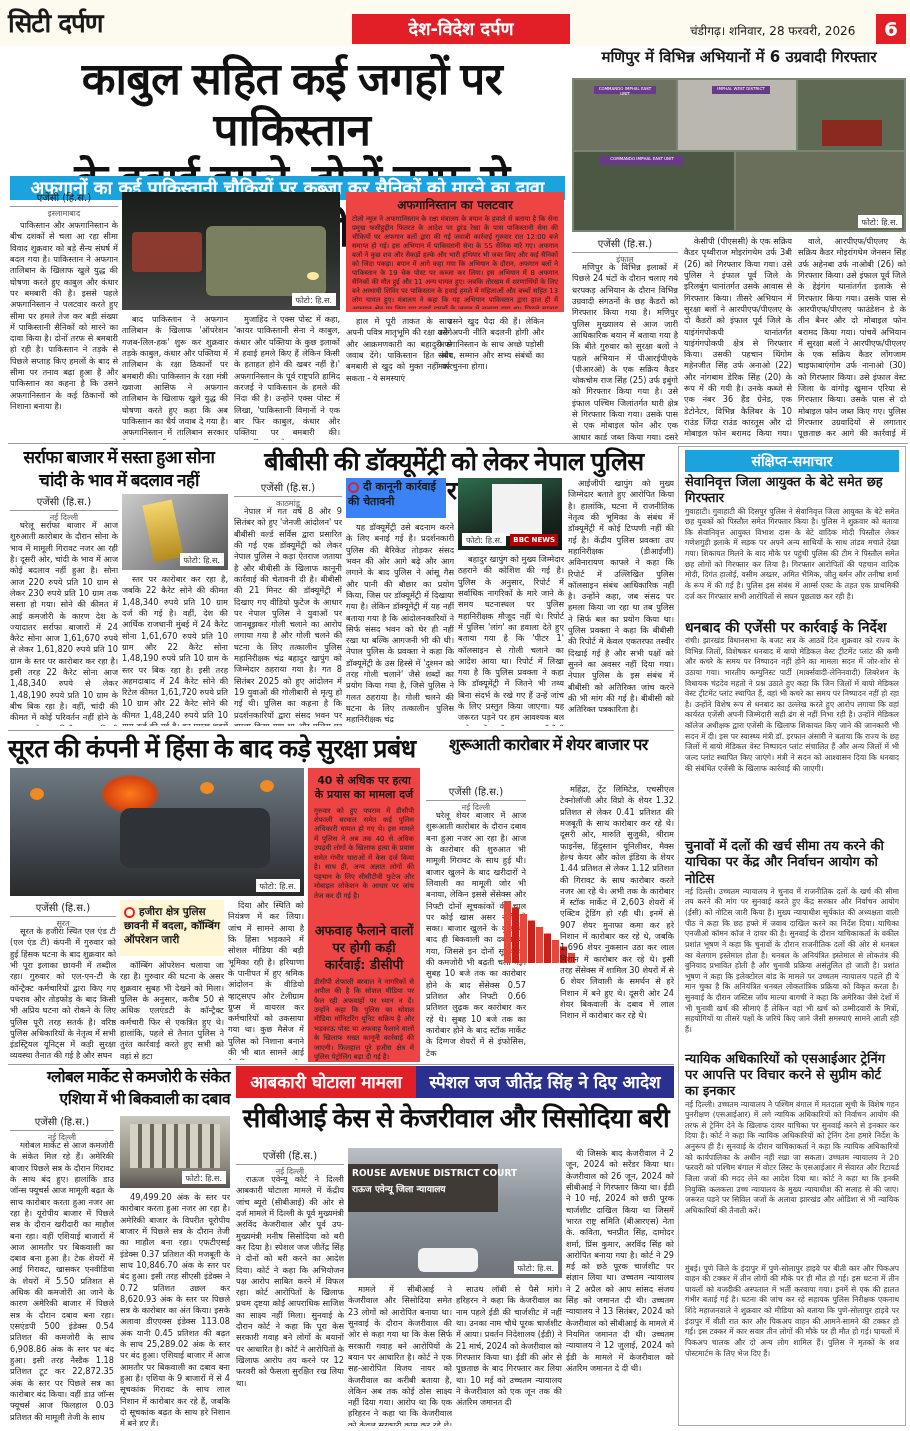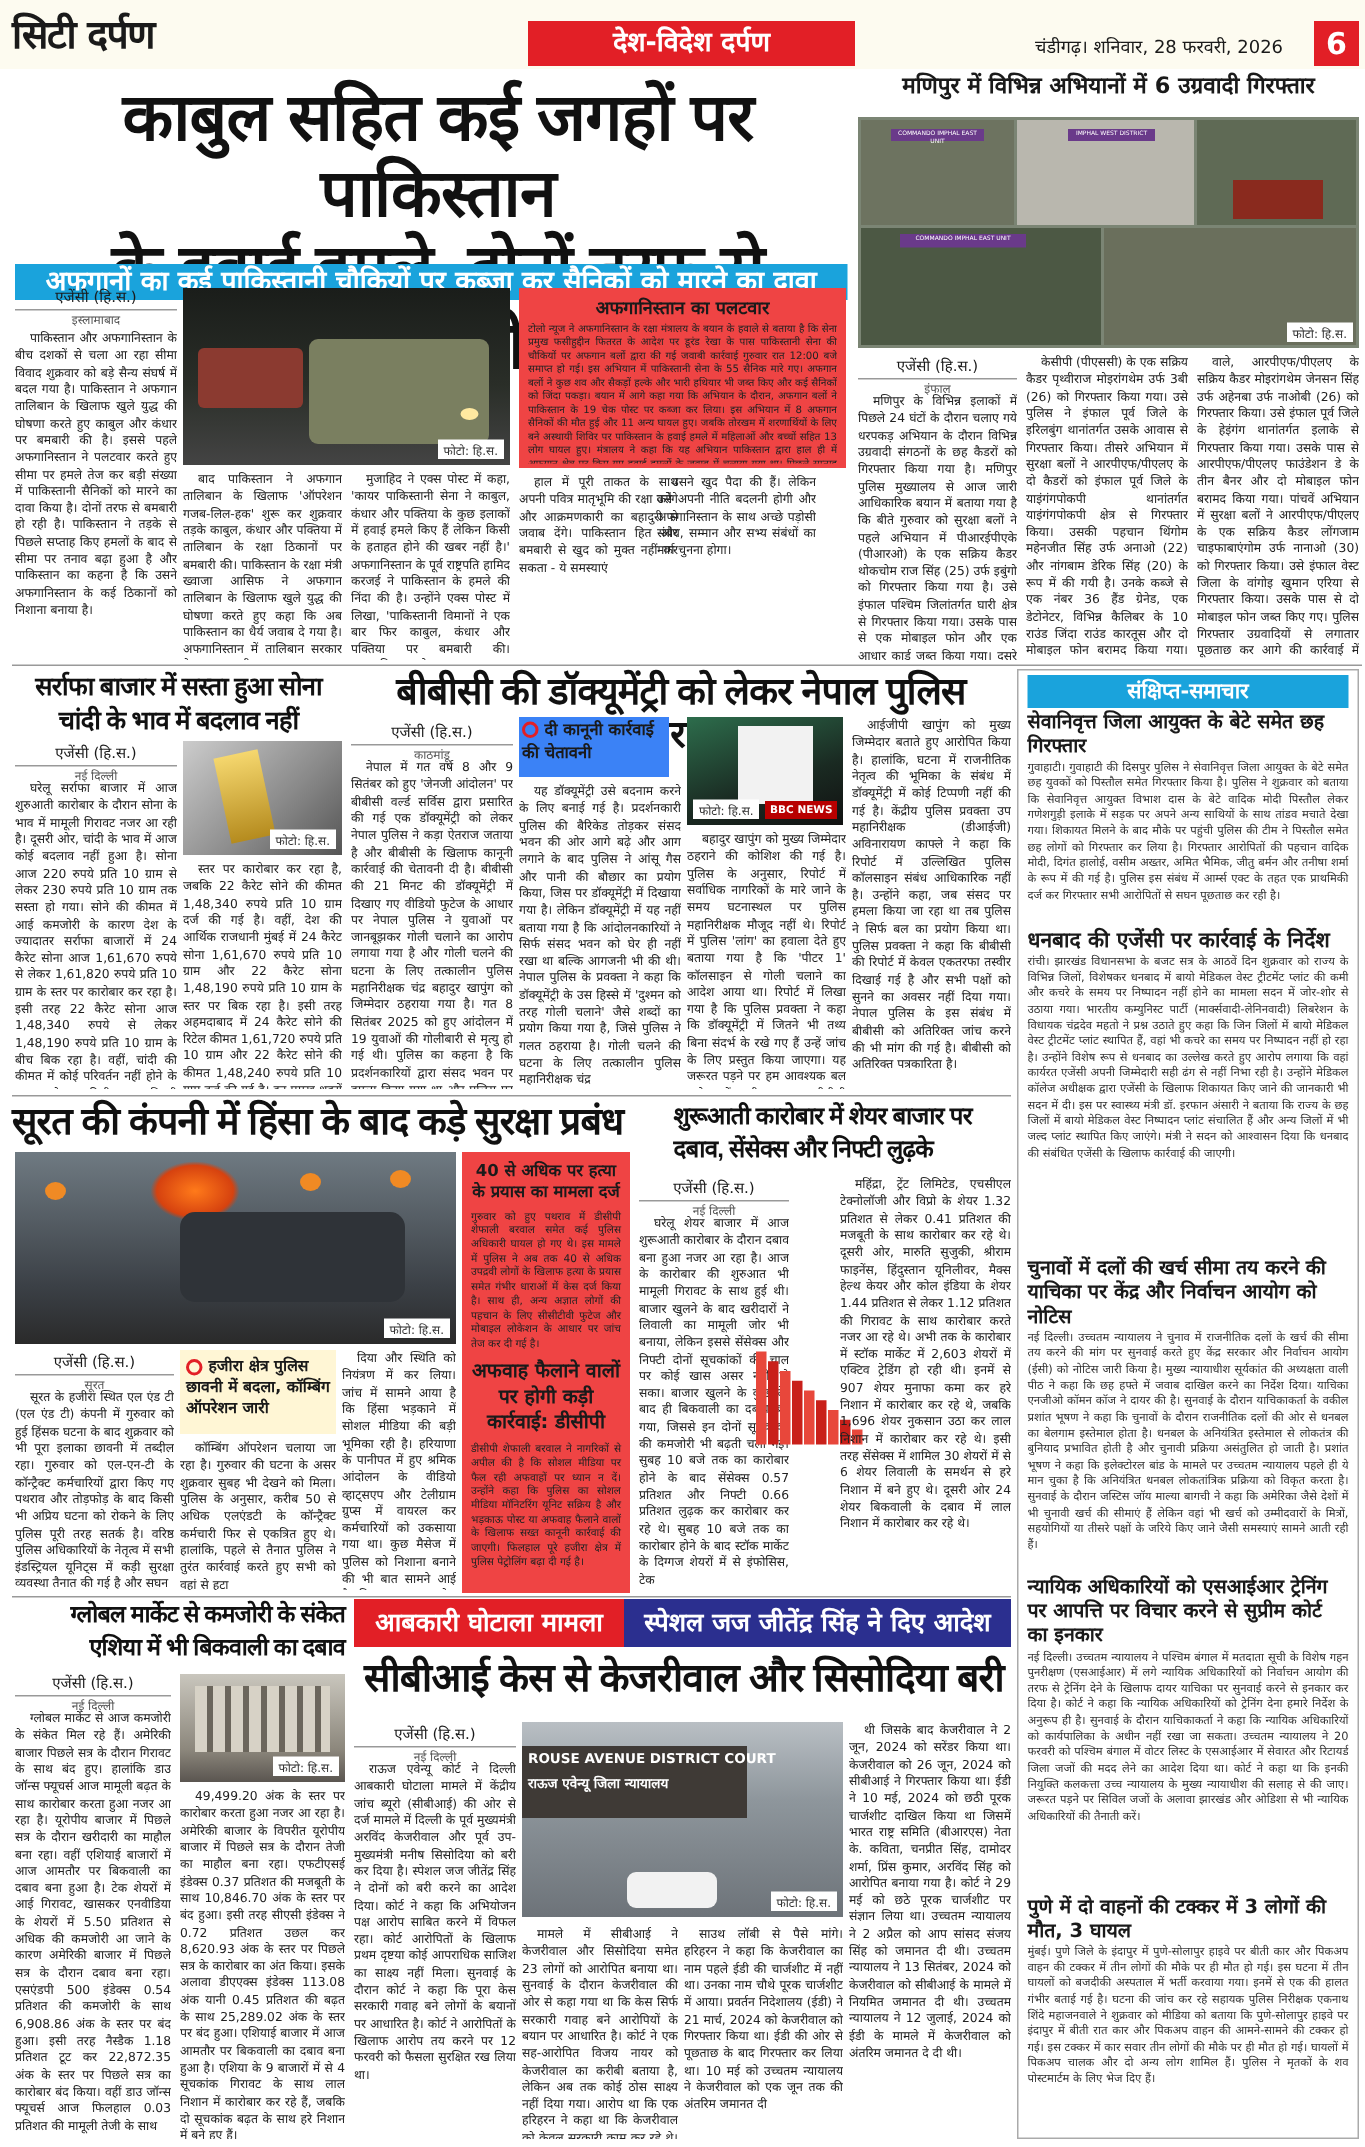--- a/index.html
+++ b/index.html
@@ -161,21 +161,20 @@
   </div>
   <div>
     <div class="brief-head">चुनावों में दलों की खर्च सीमा तय करने की याचिका पर केंद्र और निर्वाचन आयोग को नोटिस</div>
     <div class="brief-text" style="height:164px;overflow:hidden">नई दिल्ली। उच्चतम न्यायालय ने चुनाव में राजनीतिक दलों के खर्च की सीमा तय करने की मांग पर सुनवाई करते हुए केंद्र सरकार और निर्वाचन आयोग (ईसी) को नोटिस जारी किया है। मुख्य न्यायाधीश सूर्यकांत की अध्यक्षता वाली पीठ ने कहा कि छह हफ्ते में जवाब दाखिल करने का निर्देश दिया। याचिका एनजीओ कॉमन कॉज ने दायर की है। सुनवाई के दौरान याचिकाकर्ता के वकील प्रशांत भूषण ने कहा कि चुनावों के दौरान राजनीतिक दलों की ओर से धनबल का बेलगाम इस्तेमाल होता है। धनबल के अनियंत्रित इस्तेमाल से लोकतंत्र की बुनियाद प्रभावित होती है और चुनावी प्रक्रिया असंतुलित हो जाती है। प्रशांत भूषण ने कहा कि इलेक्टोरल बांड के मामले पर उच्चतम न्यायालय पहले ही ये मान चुका है कि अनियंत्रित धनबल लोकतांत्रिक प्रक्रिया को विकृत करता है। सुनवाई के दौरान जस्टिस जॉय माल्या बागची ने कहा कि अमेरिका जैसे देशों में भी चुनावी खर्च की सीमाएं हैं लेकिन वहां भी खर्च को उम्मीदवारों के मित्रों, सहयोगियों या तीसरे पक्षों के जरिये किए जाने जैसी समस्याएं सामने आती रही हैं।</div>
   </div>
   <div>
     <div class="brief-head">न्यायिक अधिकारियों को एसआईआर ट्रेनिंग पर आपत्ति पर विचार करने से सुप्रीम कोर्ट का इनकार</div>
     <div class="brief-text" style="height:164px;overflow:hidden">नई दिल्ली। उच्चतम न्यायालय ने पश्चिम बंगाल में मतदाता सूची के विशेष गहन पुनरीक्षण (एसआईआर) में लगे न्यायिक अधिकारियों को निर्वाचन आयोग की तरफ से ट्रेनिंग देने के खिलाफ दायर याचिका पर सुनवाई करने से इनकार कर दिया है। कोर्ट ने कहा कि न्यायिक अधिकारियों को ट्रेनिंग देना हमारे निर्देश के अनुरूप ही है। सुनवाई के दौरान याचिकाकर्ता ने कहा कि न्यायिक अधिकारियों को कार्यपालिका के अधीन नहीं रखा जा सकता। उच्चतम न्यायालय ने 20 फरवरी को पश्चिम बंगाल में वोटर लिस्ट के एसआईआर में सेवारत और रिटायर्ड जिला जजों की मदद लेने का आदेश दिया था। कोर्ट ने कहा था कि इनकी नियुक्ति कलकत्ता उच्च न्यायालय के मुख्य न्यायाधीश की सलाह से की जाए। जरूरत पड़ने पर सिविल जजों के अलावा झारखंड और ओडिशा से भी न्यायिक अधिकारियों की तैनाती करें।</div>
   </div>
   <div>
-    <div class="brief-head">पुणे में दो वाहनों की टक्कर में 3 लोगों की मौत, 3 घायल</div>
     <div class="brief-text" style="height:120px;overflow:hidden">मुंबई। पुणे जिले के इंदापुर में पुणे-सोलापुर हाइवे पर बीती कार और पिकअप वाहन की टक्कर में तीन लोगों की मौके पर ही मौत हो गई। इस घटना में तीन घायलों को बजदीकी अस्पताल में भर्ती करवाया गया। इनमें से एक की हालत गंभीर बताई गई है। घटना की जांच कर रहे सहायक पुलिस निरीक्षक एकनाथ शिंदे महाजनवाले ने शुक्रवार को मीडिया को बताया कि पुणे-सोलापुर हाइवे पर इंदापुर में बीती रात कार और पिकअप वाहन की आमने-सामने की टक्कर हो गई। इस टक्कर में कार सवार तीन लोगों की मौके पर ही मौत हो गई। घायलों में पिकअप चालक और दो अन्य लोग शामिल हैं। पुलिस ने मृतकों के शव पोस्टमार्टम के लिए भेज दिए हैं।</div>
   </div>
 </div>
 
 <div class="abs rule" style="left:8px;top:730px;width:666px;height:1px"></div>
 
 <div class="abs hl-big" style="left:8px;top:734px;width:340px;font-size:25px;white-space:nowrap">सूरत की कंपनी में हिंसा के बाद कड़े सुरक्षा प्रबंध</div>
 <div class="abs photo" style="left:10px;top:768px;width:294px;height:128px;background:linear-gradient(180deg,#6f7a82,#3b4046 70%,#2a2a2a)">
   <div style="position:absolute;left:90px;top:6px;width:60px;height:40px;background:radial-gradient(#ff7a1a,#d6420f 60%,transparent 70%)"></div>
   <div style="position:absolute;left:110px;top:40px;width:150px;height:60px;background:#2f3338;border-radius:10px"></div>
@@ -196,27 +195,26 @@
 </div>
 <div class="abs col" style="left:120px;top:960px;width:104px;height:100px;overflow:hidden">
     <p>कॉम्बिंग ऑपरेशन चलाया जा रहा है। गुरुवार की घटना के असर शुक्रवार सुबह भी देखने को मिला। पुलिस के अनुसार, करीब 50 से अधिक एलएंडटी के कॉन्ट्रैक्ट कर्मचारी फिर से एकत्रित हुए थे। हालांकि, पहले से तैनात पुलिस ने तुरंत कार्रवाई करते हुए सभी को वहां से हटा</p>
   </div>
 <div class="abs col" style="left:228px;top:900px;width:76px;height:160px;overflow:hidden">
     <p>दिया और स्थिति को नियंत्रण में कर लिया। जांच में सामने आया है कि हिंसा भड़काने में सोशल मीडिया की बड़ी भूमिका रही है। हरियाणा के पानीपत में हुए श्रमिक आंदोलन के वीडियो व्हाट्सएप और टेलीग्राम ग्रुप्स में वायरल कर कर्मचारियों को उकसाया गया था। कुछ मैसेज में पुलिस को निशाना बनाने की भी बात सामने आई है। फिलहाल साइबर सेल इंस्टाग्राम, फेसबुक और व्हाट्सएप ग्रुप्स पर कड़ी निगरानी रख रही है।</p>
   </div>
 <div class="abs greybox" style="left:308px;top:768px;width:112px;height:294px;padding:6px">
   <div class="box-title" style="font-size:11px;line-height:1.3">40 से अधिक पर हत्या के प्रयास का मामला दर्ज</div>
   <div class="col" style="font-size:7px;line-height:1.35;margin-top:4px">गुरुवार को हुए पथराव में डीसीपी शेफाली बरवाल समेत कई पुलिस अधिकारी घायल हो गए थे। इस मामले में पुलिस ने अब तक 40 से अधिक उपद्रवी लोगों के खिलाफ हत्या के प्रयास समेत गंभीर धाराओं में केस दर्ज किया है। साथ ही, अन्य अज्ञात लोगों की पहचान के लिए सीसीटीवी फुटेज और मोबाइल लोकेशन के आधार पर जांच तेज कर दी गई है।</div>
-  <div class="box-title" style="font-size:13px;line-height:1.3;margin-top:6px">अफवाह फैलाने वालों पर होगी कड़ी कार्रवाई: डीसीपी</div>
+  <div class="box-title" style="font-size:13px;line-height:1.3;margin-top:22px">अफवाह फैलाने वालों पर होगी कड़ी कार्रवाई: डीसीपी</div>
   <div class="col" style="font-size:7px;line-height:1.35;margin-top:4px">डीसीपी शेफाली बरवाल ने नागरिकों से अपील की है कि सोशल मीडिया पर फैल रही अफवाहों पर ध्यान न दें। उन्होंने कहा कि पुलिस का सोशल मीडिया मॉनिटरिंग यूनिट सक्रिय है और भड़काऊ पोस्ट या अफवाह फैलाने वालों के खिलाफ सख्त कानूनी कार्रवाई की जाएगी। फिलहाल पूरे हजीरा क्षेत्र में पुलिस पेट्रोलिंग बढ़ा दी गई है।</div>
 </div>
 
 <div class="abs hl-big" style="left:449px;top:734px;width:250px;font-size:16px;text-align:left;line-height:1.4">
   <div>शुरूआती कारोबार में शेयर बाजार पर</div>
-  <div>दबाव, सेंसेक्स और निफ्टी लुढ़के</div>
 </div>
 <div class="abs" style="left:426px;top:784px;width:100px">
   <div class="agency">एजेंसी (हि.स.)</div>
   <div class="place">नई दिल्ली</div>
 </div>
 <div class="abs col" style="left:426px;top:810px;width:100px;height:250px;overflow:hidden">
     <p>घरेलू शेयर बाजार में आज शुरूआती कारोबार के दौरान दबाव बना हुआ नजर आ रहा है। आज के कारोबार की शुरुआत भी मामूली गिरावट के साथ हुई थी। बाजार खुलने के बाद खरीदारों ने लिवाली का मामूली जोर भी बनाया, लेकिन इससे सेंसेक्स और निफ्टी दोनों सूचकांकों की चाल पर कोई खास असर नहीं हो सका। बाजार खुलने के कुछ देर बाद ही बिकवाली का दबाव बन गया, जिससे इन दोनों सूचकांकों की कमजोरी भी बढ़ती चली गई। सुबह 10 बजे तक का कारोबार होने के बाद सेंसेक्स 0.57 प्रतिशत और निफ्टी 0.66 प्रतिशत लुढ़क कर कारोबार कर रहे थे। सुबह 10 बजे तक का कारोबार होने के बाद स्टॉक मार्केट के दिग्गज शेयरों में से इंफोसिस, टेक</p>
   </div>
 <svg class="abs" style="left:500px;top:895px" width="80" height="70">
   <g id="fallbars">

